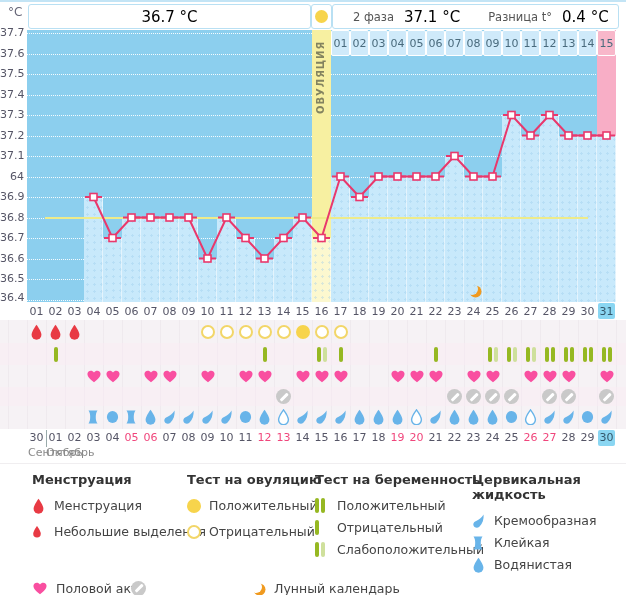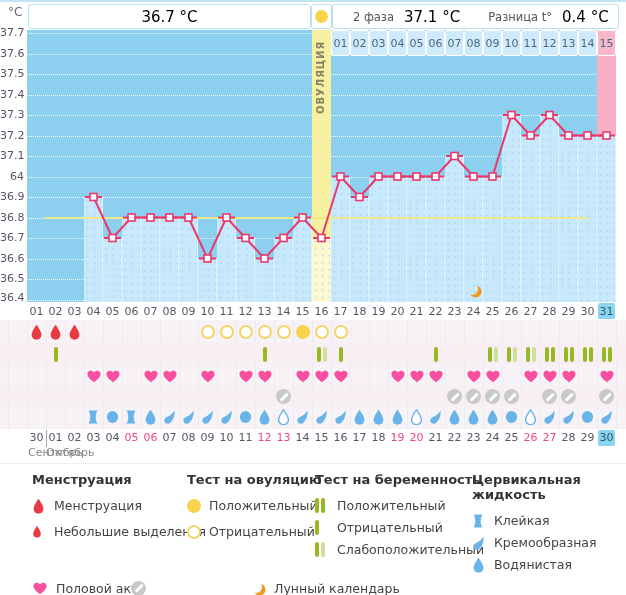--- a/index.html
+++ b/index.html
@@ -733,33 +733,33 @@
               <i class="pbar" style="display: block; background: rgb(207, 224, 156);"></i>
             </div>
           </span>
           <span>Слабоположительный</span>
         </div>
       </div>
       <div class="lg-col" style="left: 472px;">
         <div class="lg-title">Цервикальная жидкость</div>
         <div class="lg-item" style="margin-bottom: 1px;">
           <span class="ic">
+            <svg width="13" height="16" viewBox="0 0 13 16">
+              <path d="M11.6 1.6 C12 6 10.6 10.9 7.6 13.6 C5.6 15.4 2.8 15 1.7 13.1 C0.7 11.3 1.6 9.1 3.6 8.3 C7 7 9.6 4.7 11.6 1.6 Z" fill="#68b4e9"></path>
+            </svg>
+          </span>
+          <span>Кремообразная</span>
+        </div>
+        <div class="lg-item" style="margin-bottom: 1px;">
+          <span class="ic">
             <svg width="12" height="16" viewBox="0 0 12 16">
               <path d="M1.5 1.5 H10.5 C8.2 4 8.2 12 10.5 14.5 H1.5 C3.8 12 3.8 4 1.5 1.5 Z" fill="#68b4e9"></path>
             </svg>
           </span>
           <span>Клейкая</span>
-        </div>
-        <div class="lg-item" style="margin-bottom: 1px;">
-          <span class="ic">
-            <svg width="13" height="16" viewBox="0 0 13 16">
-              <path d="M11.6 1.6 C12 6 10.6 10.9 7.6 13.6 C5.6 15.4 2.8 15 1.7 13.1 C0.7 11.3 1.6 9.1 3.6 8.3 C7 7 9.6 4.7 11.6 1.6 Z" fill="#68b4e9"></path>
-            </svg>
-          </span>
-          <span>Кремообразная</span>
         </div>
         <div class="lg-item" style="margin-bottom: 1px;">
           <span class="ic">
             <svg width="13" height="16" viewBox="0 0 13 16">
               <path d="M6.5 0.8 C6.5 0.8 1.6 7.4 1.6 10.8 A4.9 4.9 0 0 0 11.4 10.8 C11.4 7.4 6.5 0.8 6.5 0.8 Z" fill="#68b4e9"></path>
             </svg>
           </span>
           <span>Водянистая</span>
         </div>
       </div>

